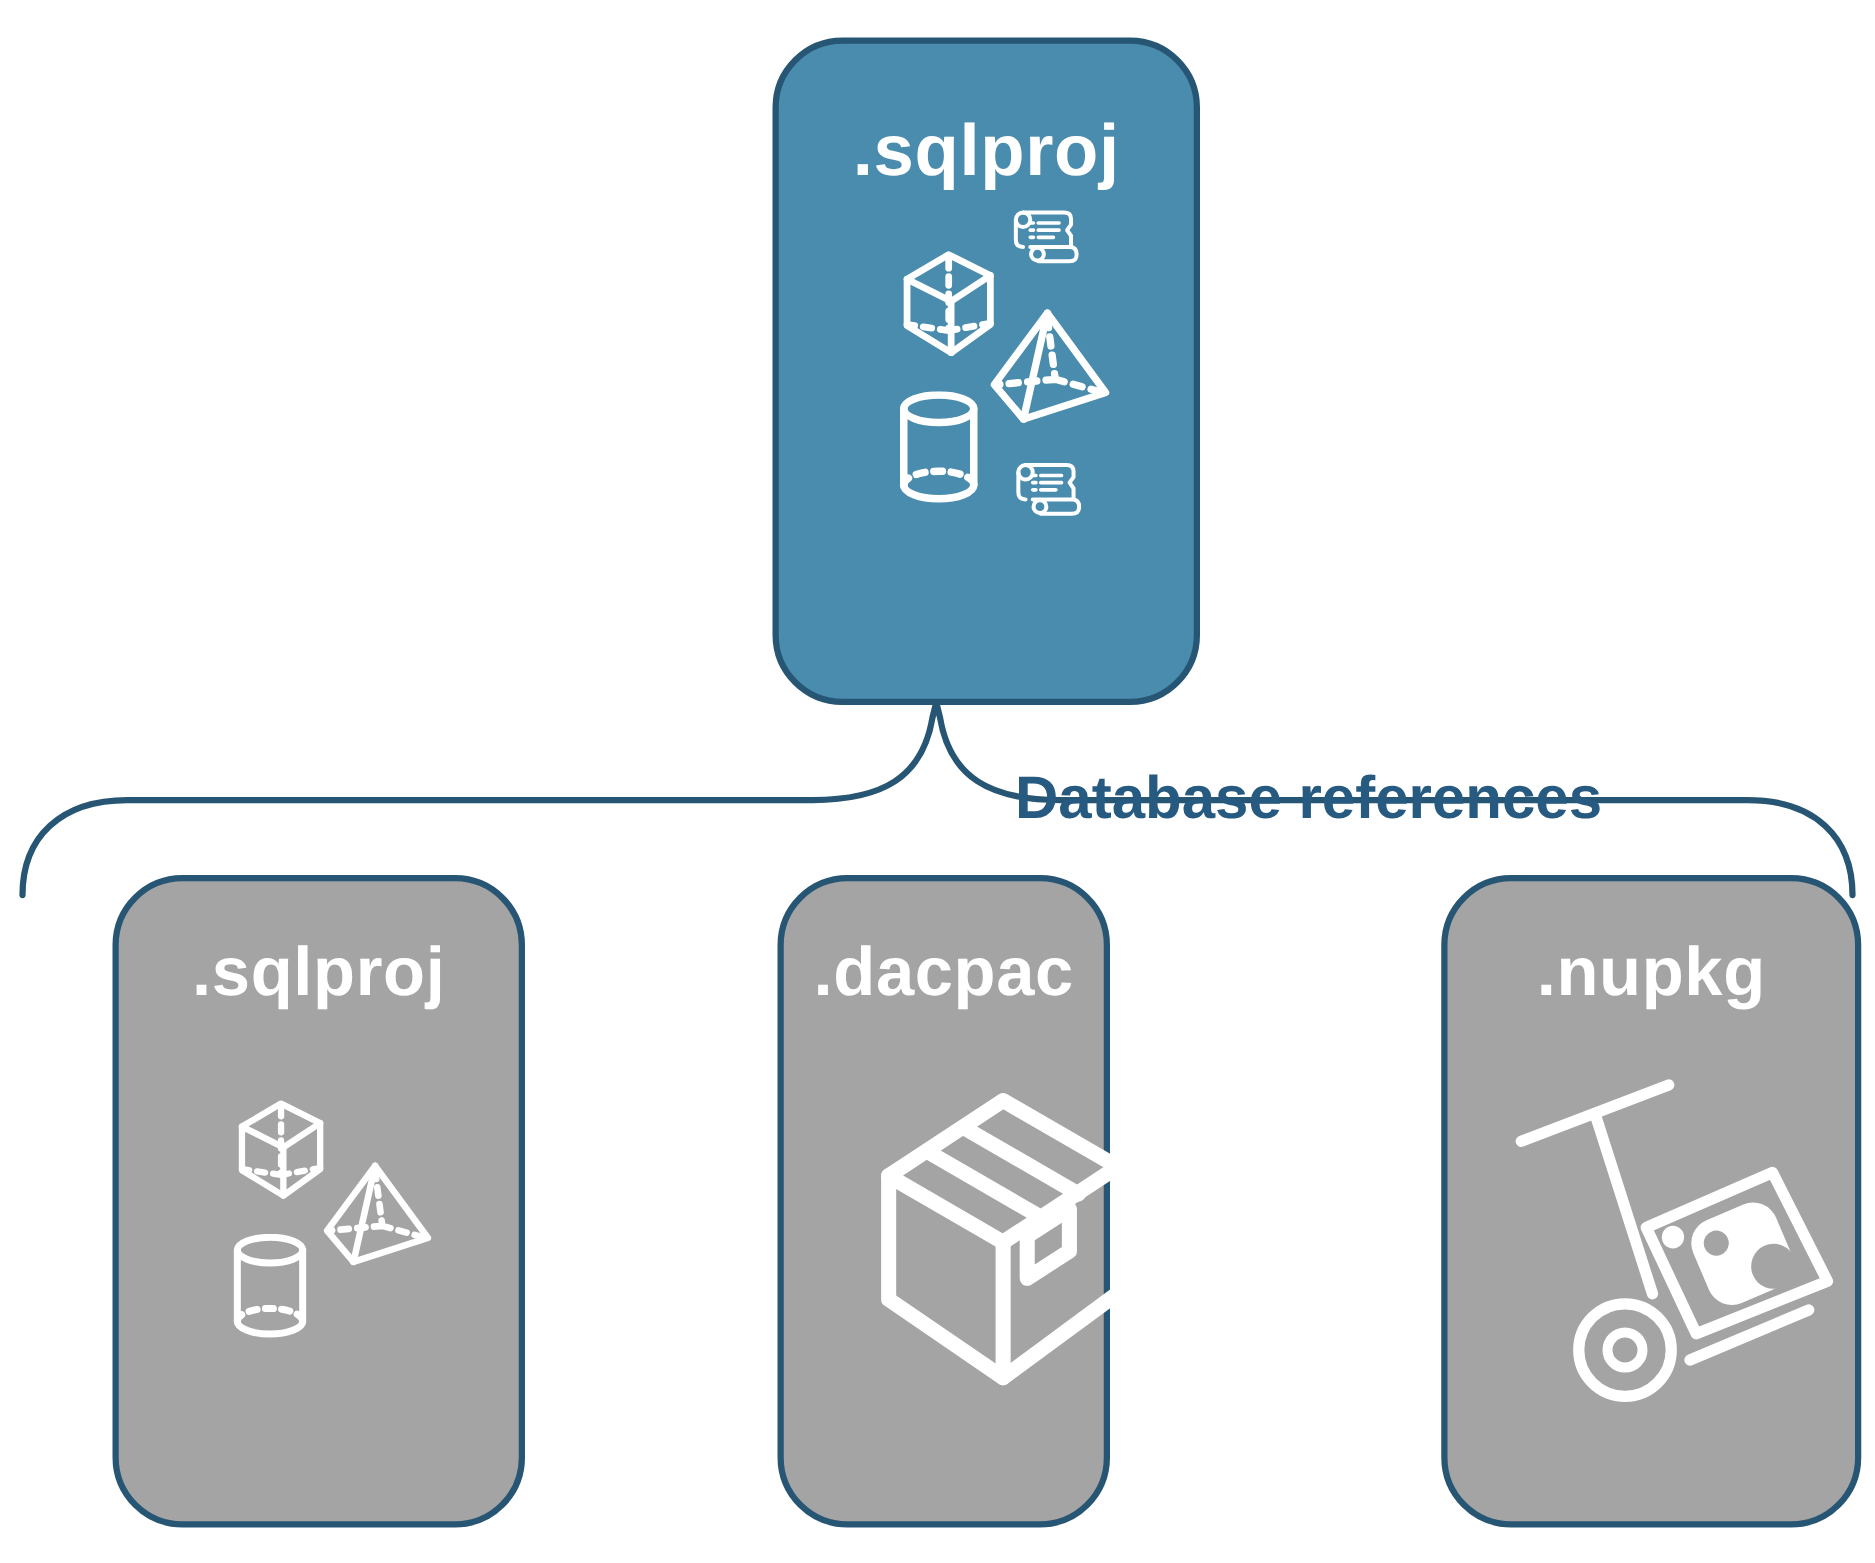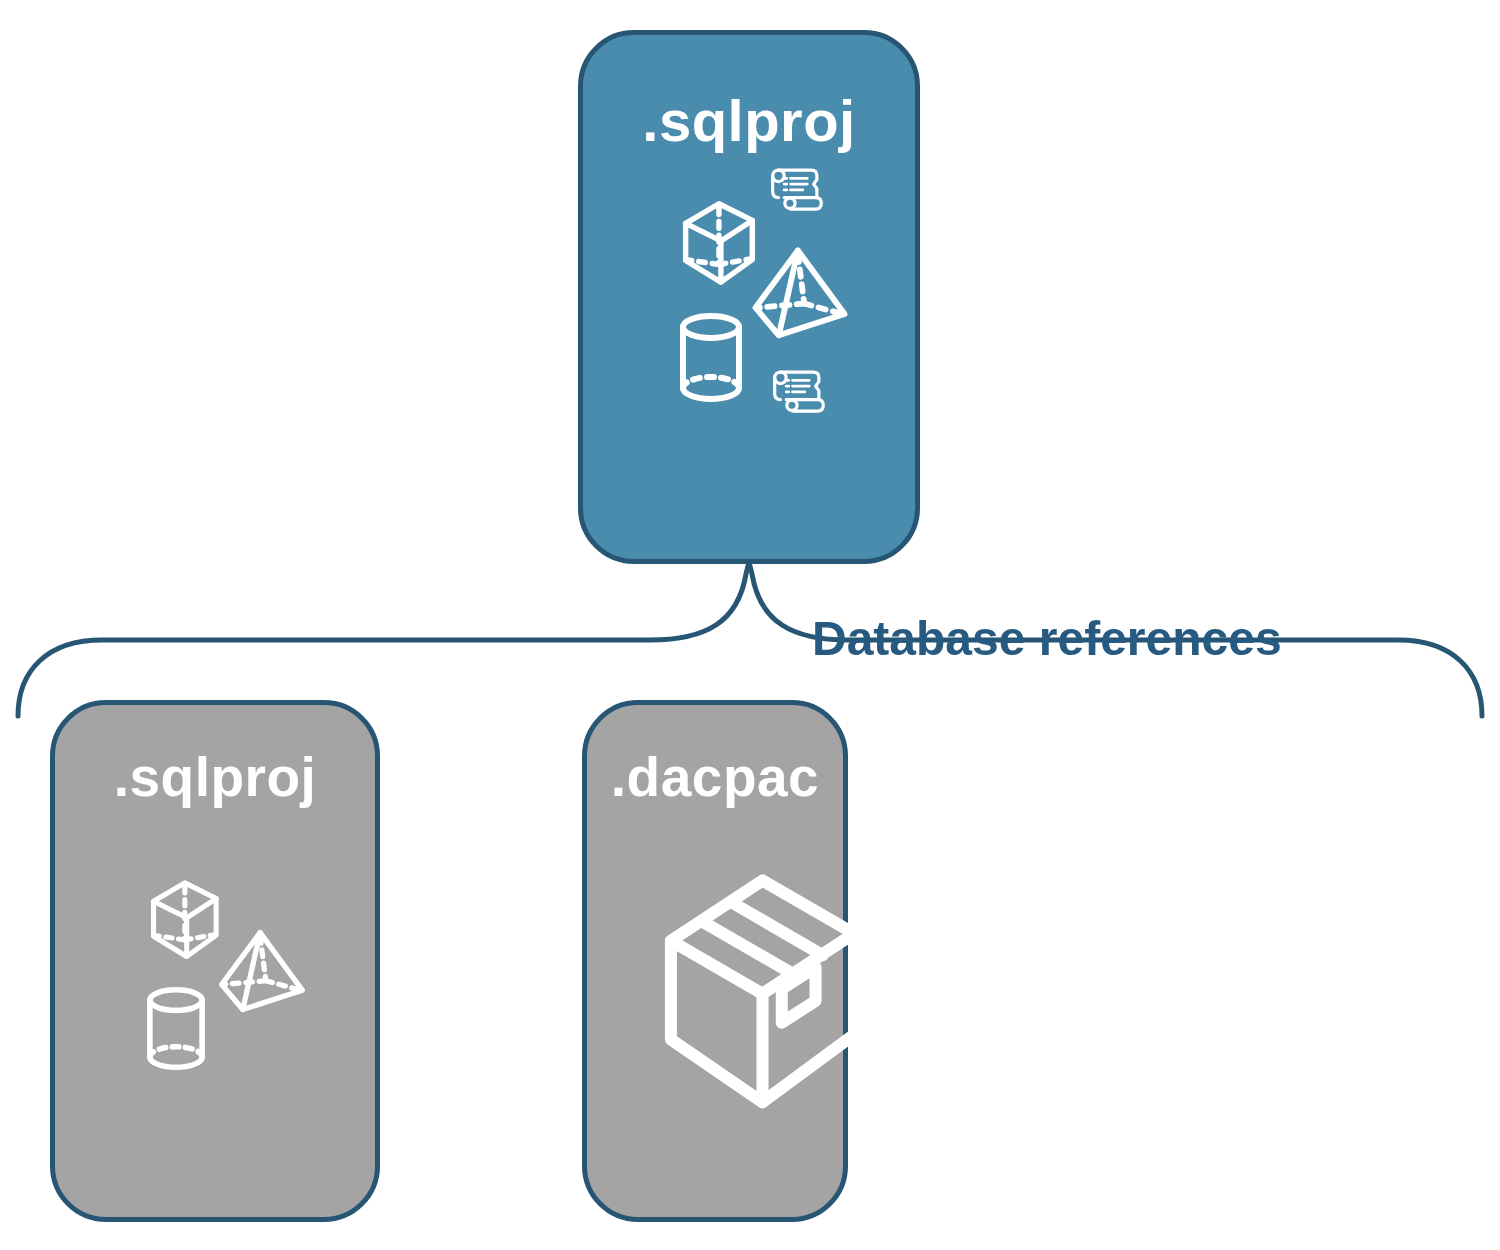--- a/index.html
+++ b/index.html
@@ -11,21 +11,21 @@
     --connector-text:#275a80;
     --background:#ffffff;
   }
   html,body{margin:0;padding:0;background:var(--background);}
   .canvas{
     position:relative;width:1500px;height:1250px;background:var(--background);
     font-family:"Liberation Sans",sans-serif;overflow:hidden;
   }
   .box{
     position:absolute;box-sizing:border-box;
-    border:5px solid var(--outline);border-radius:56px;
+    border:5px solid var(--outline);border-radius:56px;margin-left:40px;
   }
   .box.root{left:578px;top:30px;width:342px;height:534px;background:var(--root-fill);}
   .box.child{top:700px;height:522px;background:var(--child-fill);}
   .box.c1{left:50px;width:330px;}
   .box.c2{left:582px;width:266px;}
   .box.c3{left:1113px;width:336px;}
   .box-label{
     position:relative;width:100%;text-align:center;color:var(--label-text);
     font-weight:700;letter-spacing:0.5px;
   }
@@ -145,14 +145,20 @@
       </svg>
   </div>
 
   <div class="box child c2">
     <div class="box-label">.dacpac</div>
     <svg class="ic" style="left:55px;top:143px;width:241px;height:277px" viewBox="0 0 100 112">
         <use href="#sym-package"></use>
       </svg>
   </div>
 
+  <div class="box child c3">
+    <div class="box-label">.nupkg</div>
+    <svg class="ic" style="left:52px;top:155px;width:260px;height:305px" viewBox="0 0 260 305">
+        <use href="#sym-handtruck"></use>
+      </svg>
+  </div>
 
 </div>
 
 </body></html>

